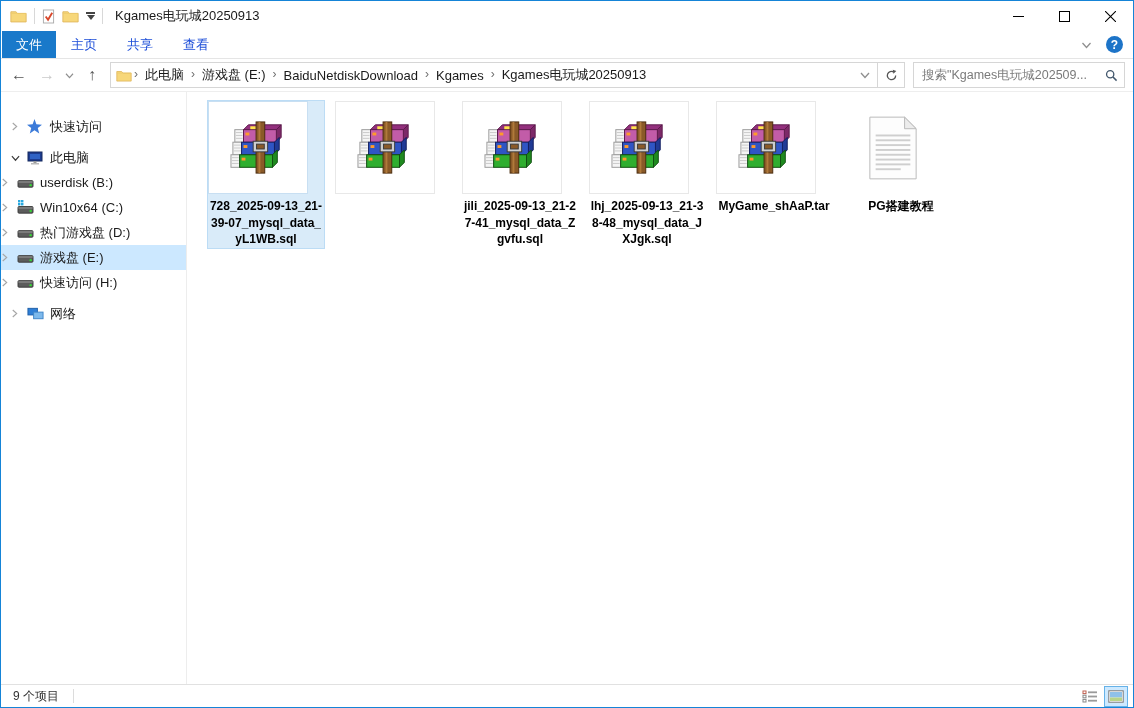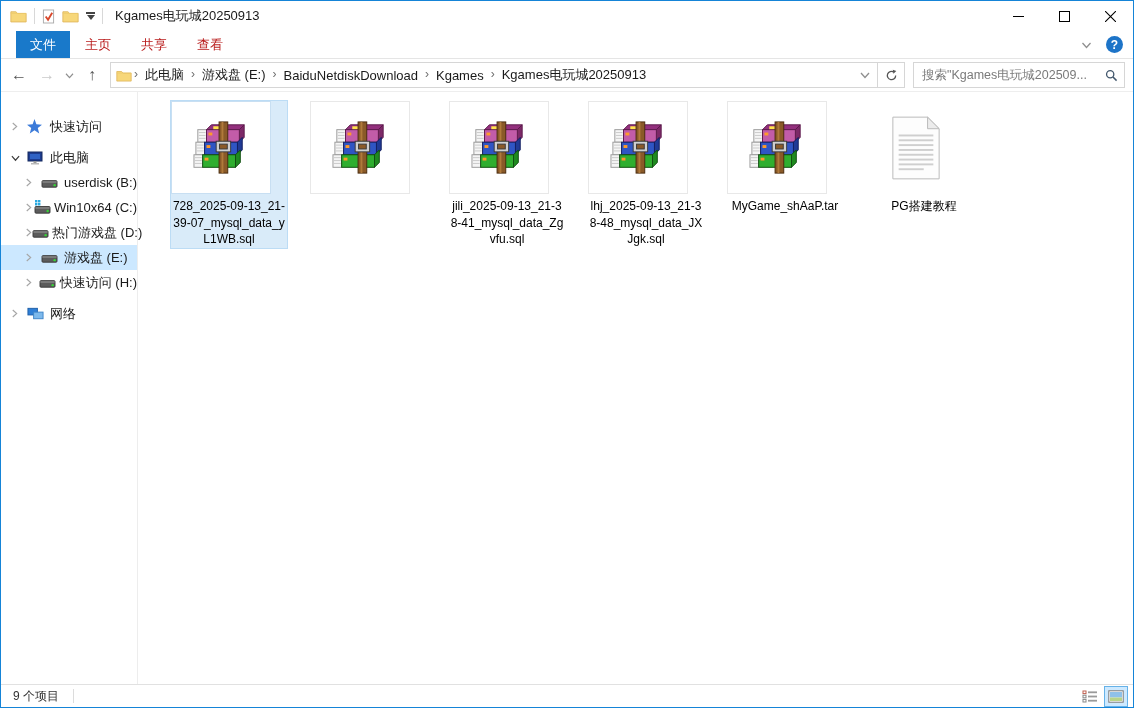--- a/index.html
+++ b/index.html
@@ -19,22 +19,22 @@
   .titlebar { height:30px; display:flex; align-items:center; flex-shrink:0; }
   .qat { display:flex; align-items:center; gap:7px; padding-left:9px; }
   .qat .sep { width:1px; height:16px; background:#d8d8d8; }
   .title-text { font-size:13px; color:#1a1a1a; margin-left:12px; white-space:nowrap; }
   .win-controls { margin-left:auto; display:flex; height:30px; }
   .win-btn { width:46px; height:30px; display:flex; align-items:center; justify-content:center; }
   .qat-drop { display:flex; flex-direction:column; align-items:center; gap:1px; }
   .qat-drop .bar { width:9px; height:1.5px; background:#444; }
 
   
-  .ribbon { height:28px; display:flex; align-items:stretch; border-bottom:1px solid #e5e5e5; flex-shrink:0;padding-left:14px; }
-  .tab { font-size:13px; color:#b91c1c; padding:0 15px; display:flex; align-items:center; }
+  .ribbon { height:28px; display:flex; align-items:stretch; border-bottom:1px solid #e5e5e5; flex-shrink:0; }
+  .tab { font-size:13px; color:#1d4ed8; padding:0 15px; display:flex; align-items:center; }
   .tab.active { background:#1979ca; color:#fff; padding:0 14px; margin-left:1px; }
   .ribbon-right { margin-left:auto; display:flex; align-items:center; gap:14px; padding-right:10px; }
   .help-circle { width:17px; height:17px; border-radius:50%; background:#1d74c8; color:#fff;
                  font-size:12px; font-weight:bold; display:flex; align-items:center; justify-content:center; }
   .help-circle::after { content:"?"; }
 
   
   .addr-row { height:33px; display:flex; align-items:center; padding:0 8px 0 6px;
               border-bottom:1px solid #eee; flex-shrink:0; }
   .nav-btns { display:flex; align-items:center; gap:4px; margin-right:6px; }
@@ -47,32 +47,32 @@
   .crumb-sep { color:#6f6f6f; font-size:12px; padding:0 2px; transform:translateY(-1px); }
   .addr-chevron { margin-left:auto; padding:0 7px; align-self:stretch; display:flex; align-items:center; }
   .refresh-btn { width:27px; height:26px; border:1px solid #d6d6d6; border-left:none;
                  display:flex; align-items:center; justify-content:center; }
   .search-box { width:212px; height:26px; border:1px solid #d6d6d6; margin-left:8px;
                 display:flex; align-items:center; padding:0 6px 0 8px; }
   .search-text { font-size:12.5px; color:#7a7a7a; white-space:nowrap; overflow:hidden; flex:1; }
 
   
   .body { flex:1; display:flex; min-height:0; }
-  .sidebar { width:137px; border-right:1px solid #ededed; padding-top:22px; flex-shrink:0; }
+  .sidebar { width:186px; border-right:1px solid #ededed; padding-top:22px; flex-shrink:0; }
   .tree-item { height:25px; display:flex; align-items:center; font-size:13px; color:#1a1a1a; }
   .tree-item.lvl0 { padding-left:10px; }
-  .tree-item.lvl1 { padding-left:24px; }
+  .tree-item.lvl1 { }
   .tree-item.selected { background:#cce8ff; }
   .tree-item .chev { width:16px; display:flex; align-items:center; }
   .tree-item .ticon { width:20px; display:flex; align-items:center; }
   .tree-item .tlabel { margin-left:3px; white-space:nowrap; }
   .tree-gap { height:6px; }
 
   .content { flex:1; padding:9px 0 0 17px; position:relative; overflow:hidden; }
-  .tile { display:inline-block; width:116px; margin:0 7px 12px 16px; vertical-align:top; text-align:center; }
+  .tile { display:inline-block; width:116px; margin:0 7px 12px 4px; vertical-align:top; text-align:center;font-weight:bold; }
   .icon-box { width:100px; height:93px; display:flex; align-items:center; justify-content:center; }
   .tile.boxed .icon-box { border:1px solid #e8e8e8; background:#fff; }
   .tile .flabel { font-size:12px; line-height:16.5px; color:#000; word-break:break-all; padding-top:4px; }
   .tile.selected { background:#d9ebf9; outline:1px solid #bcdcf5; }
   .tile.selected .icon-box { border-color:#c8dff2; }
 
   
   .statusbar { height:23px; border-top:1px solid #e1e1e1; display:flex; align-items:center;
                padding:0 5px 0 12px; flex-shrink:0; }
   .status-text { font-size:12px; color:#333; }
@@ -463,21 +463,21 @@
             <svg width="62" height="56">
               <use href="#sym-rar"></use>
             </svg>
           </div>
       </div><div class="tile boxed">
         <div class="icon-box">
             <svg width="62" height="56">
               <use href="#sym-rar"></use>
             </svg>
           </div>
-        <div class="flabel">jili_2025-09-13_21-38-41_mysql_data_Zgvfu.sql</div>
+        <div class="flabel">jili_2025-09-13_21-27-41_mysql_data_Zgvfu.sql</div>
       </div><div class="tile boxed">
         <div class="icon-box">
             <svg width="62" height="56">
               <use href="#sym-rar"></use>
             </svg>
           </div>
         <div class="flabel">lhj_2025-09-13_21-38-48_mysql_data_JXJgk.sql</div>
       </div><div class="tile boxed">
         <div class="icon-box">
             <svg width="62" height="56">

